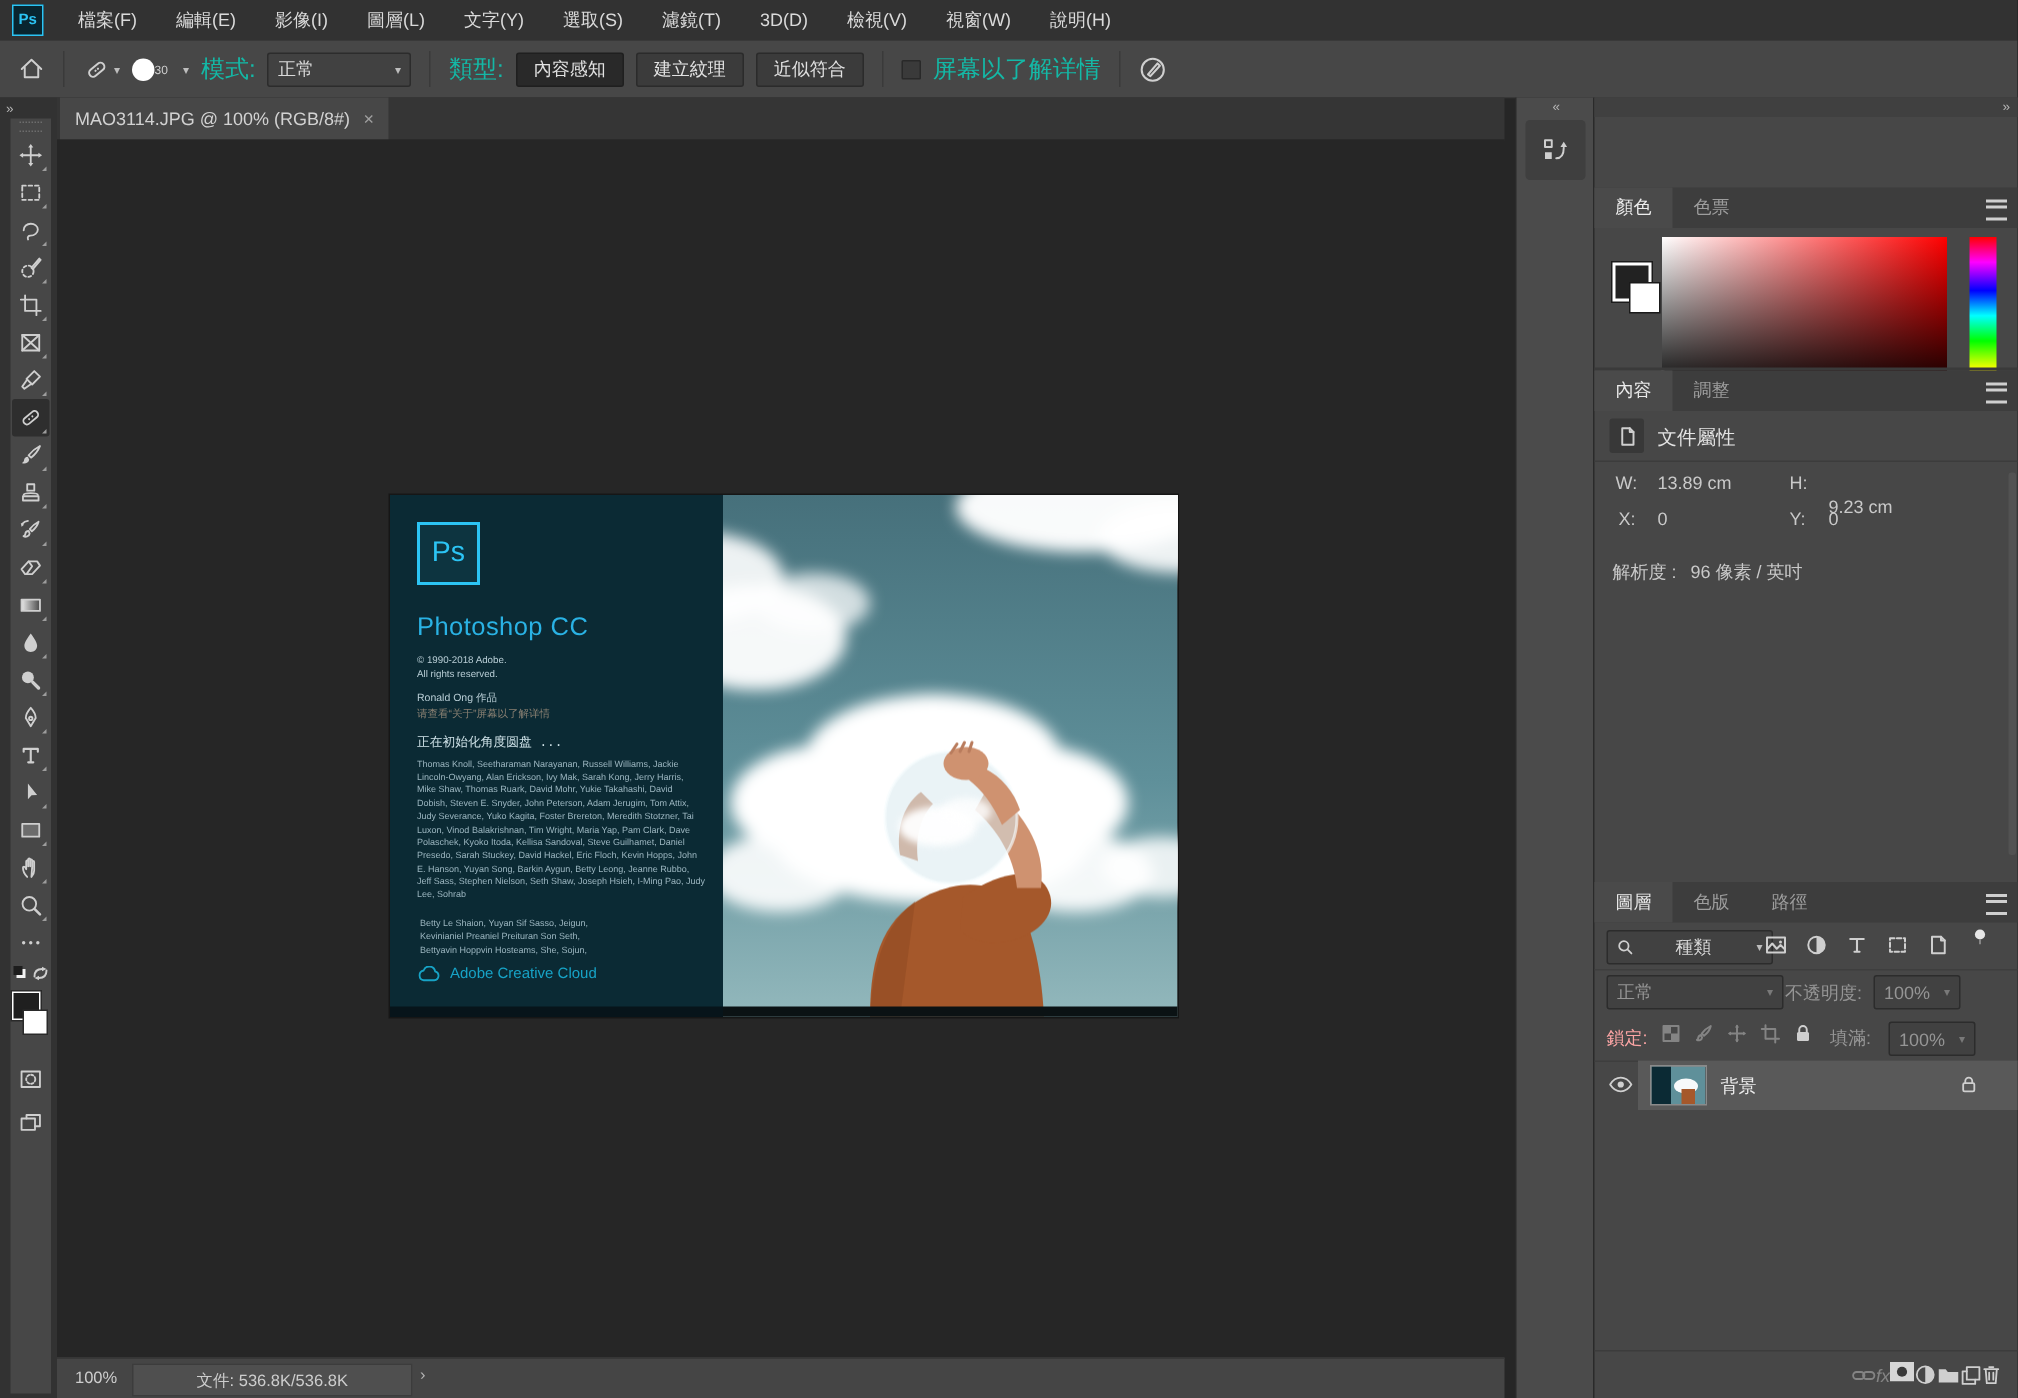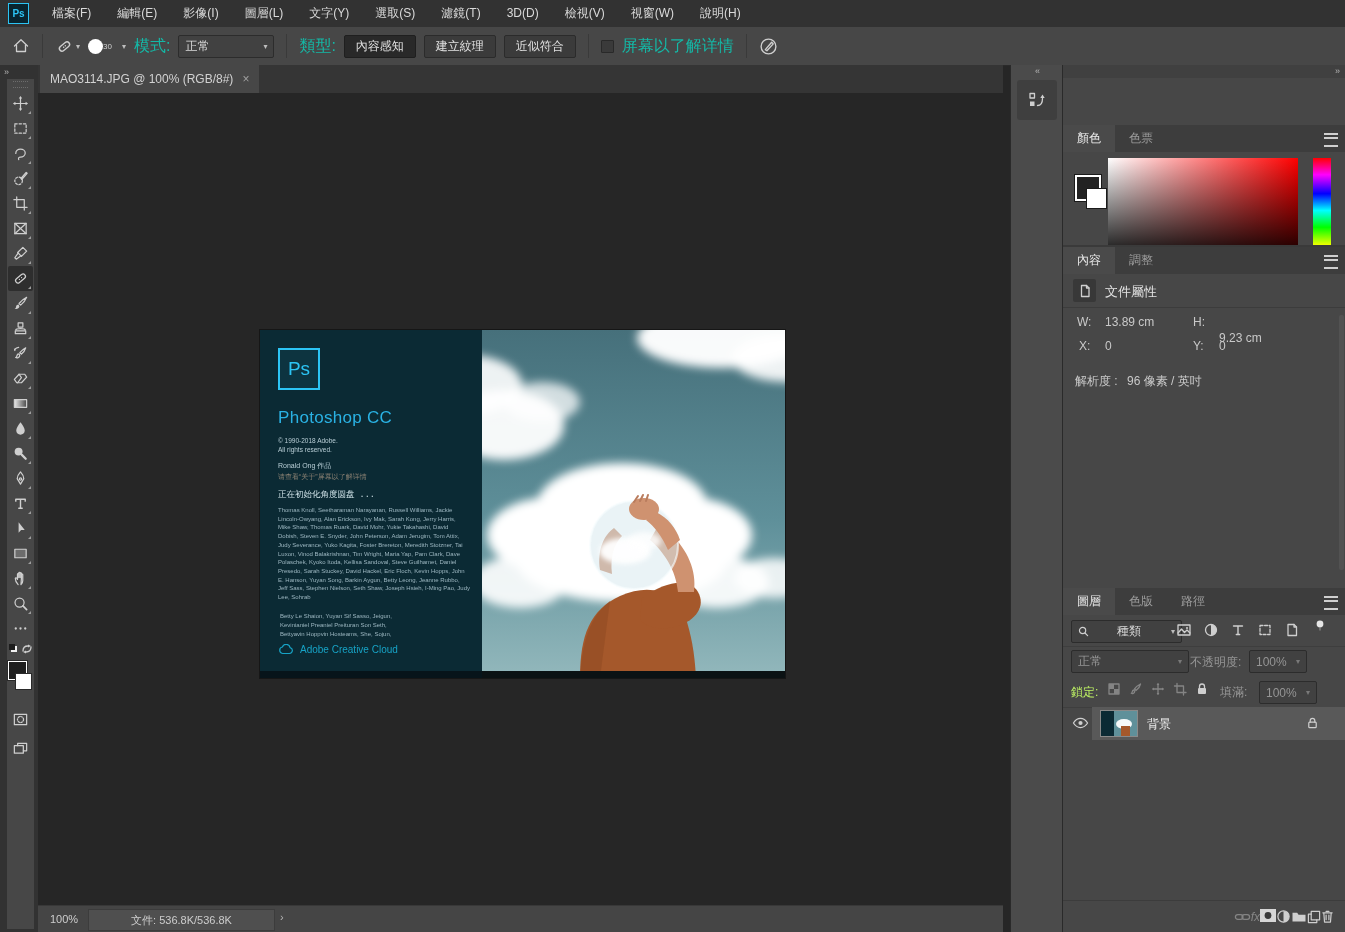--- a/index.html
+++ b/index.html
@@ -554,21 +554,21 @@
         <span class="chev dim">▾</span>
         </span>
       <span class="fld dimtext" style="left:127px;top:8px">不透明度:</span>
       <span class="select dimtext" style="position:absolute;left:186px;top:4px;width:44px">
         <span>100%</span>
         <span class="chev dim">▾</span>
         </span>
     </div>
 
     <div class="lrow" id="lockrow">
-      <span class="fld" style="left:8px;top:8px;color:#bef264">鎖定:</span>
+      <span class="fld" style="left:8px;top:8px;color:#fca5a5">鎖定:</span>
       <span class="fico dim" style="left:44px;top:6px">
           <svg class="ic" width="14" height="14" viewBox="0 0 14 14">
             <rect class="f" x="2" y="2" width="5" height="5"></rect>
             <rect class="f" x="7" y="7" width="5" height="5"></rect>
             <rect x="2" y="2" width="10" height="10"></rect>
           </svg>
         </span>
       <span class="fico dim" style="left:66px;top:6px">
           <svg class="ic" width="14" height="14" viewBox="0 0 14 14">
             <path d="M11.5 2c-2 1-4.5 3-6 5l1.5 1.5C9 7 11 4.5 11.5 2z"></path>

